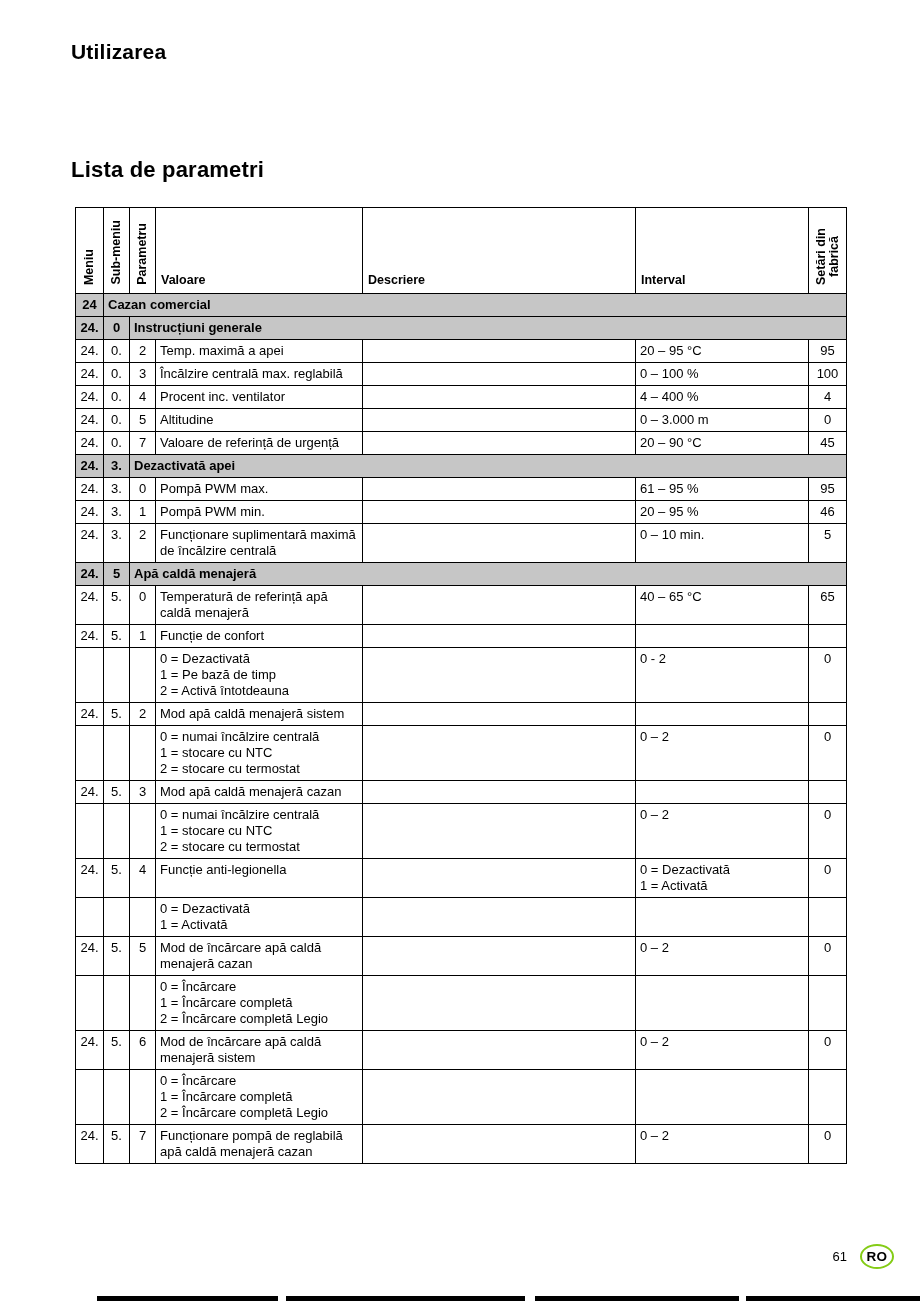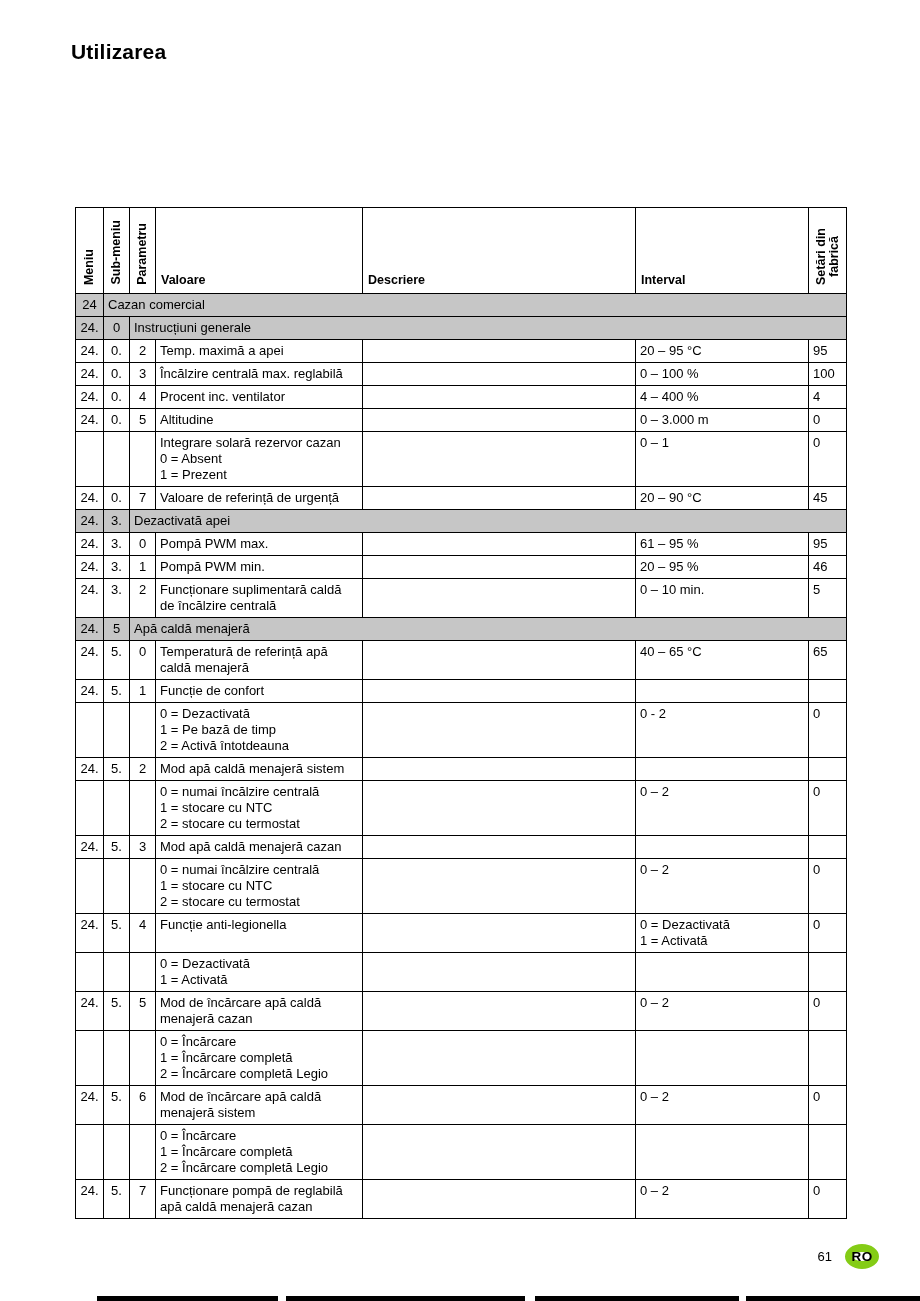--- a/index.html
+++ b/index.html
@@ -40,54 +40,55 @@
     font-size: 12.5px; line-height: 13px;
     max-height: 76px;
     white-space: pre-line;
   }
   th.hor {
     vertical-align: bottom; text-align: left;
     font-size: 12.5px; padding-left: 5px; padding-bottom: 5px;
   }
   .section-row td {
     background: var(--section-bg, #c6c6c6);
-    font-weight: normal;
+    font-weight: bold;
   }
   .c-id { text-align: center; padding-left: 1px; padding-right: 1px; }
   .c-label { padding-left: 4px; }
   .c-name, .c-interval { white-space: pre-line; }
   .c-name { padding-left: 5px; }
   .c-interval { padding-left: 6px; margin-left: 18px; }
-  .c-default { }
+  .c-default { text-align: center; }
   .footer {
-    position: absolute; right: 41px; bottom: 32px;
+    position: absolute; right: 26px; bottom: 32px;
     display: flex; align-items: center; gap: 13px;
   }
   .page-number { font-size: 13px; }
   .lang-badge {
     width: 34px; height: 25px;
-    border: 8px solid #84cc16; border-radius: 50%;
+    border: 2px solid #84cc16; border-radius: 50%;
     display: flex; align-items: center; justify-content: center;
     font-weight: bold; font-size: 13.5px; letter-spacing: 0.3px;
   }
   .scan-strip {
     position: absolute; left: 97px; right: 0; bottom: 0; height: 5px;
     background: linear-gradient(90deg,
       #000 0 22%, #fff 22% 23%,
       #000 23% 52%, #fff 52% 53.2%,
       #000 53.2% 78%, #fff 78% 78.8%,
       #000 78.8% 100%);
   }
 </style>
 </head>
 <body>
 
 <div class="page">
 
   <h1 class="doc-title">Utilizarea</h1>
+  <h2 class="list-heading">Lista de parametri</h2>
 
   <table class="params">
     <colgroup>
       <col style="width:28px">
       <col style="width:26px">
       <col style="width:26px">
       <col style="width:207px">
       <col style="width:273px">
       <col style="width:173px">
       <col style="width:38px">
@@ -144,31 +145,20 @@
         <tr>
           <td class="c-id">24.</td>
           <td class="c-id">0.</td>
           <td class="c-id">5</td>
           <td class="c-name">Altitudine</td>
           <td class="c-desc"></td>
           <td class="c-interval">0 – 3.000 m</td>
           <td class="c-default">0</td>
         </tr>
         <tr>
-          <td class="c-id"></td>
-          <td class="c-id"></td>
-          <td class="c-id"></td>
-          <td class="c-name">Integrare solară rezervor cazan
-0 = Absent
-1 = Prezent</td>
-          <td class="c-desc"></td>
-          <td class="c-interval">0 – 1</td>
-          <td class="c-default">0</td>
-        </tr>
-        <tr>
           <td class="c-id">24.</td>
           <td class="c-id">0.</td>
           <td class="c-id">7</td>
           <td class="c-name">Valoare de referință de urgență</td>
           <td class="c-desc"></td>
           <td class="c-interval">20 – 90 °C</td>
           <td class="c-default">45</td>
         </tr>
         <tr class="section-row">
           <td class="c-id">24.</td>
@@ -190,21 +180,21 @@
           <td class="c-id">1</td>
           <td class="c-name">Pompă PWM min.</td>
           <td class="c-desc"></td>
           <td class="c-interval">20 – 95 %</td>
           <td class="c-default">46</td>
         </tr>
         <tr>
           <td class="c-id">24.</td>
           <td class="c-id">3.</td>
           <td class="c-id">2</td>
-          <td class="c-name">Funcționare suplimentară caldă de încălzire centrală</td>
+          <td class="c-name">Funcționare suplimentară maximă de încălzire centrală</td>
           <td class="c-desc"></td>
           <td class="c-interval">0 – 10 min.</td>
           <td class="c-default">5</td>
         </tr>
         <tr class="section-row">
           <td class="c-id">24.</td>
           <td class="c-id">5</td>
           <td class="c-label" colspan="5">Apă caldă menajeră</td>
         </tr>
         <tr>

